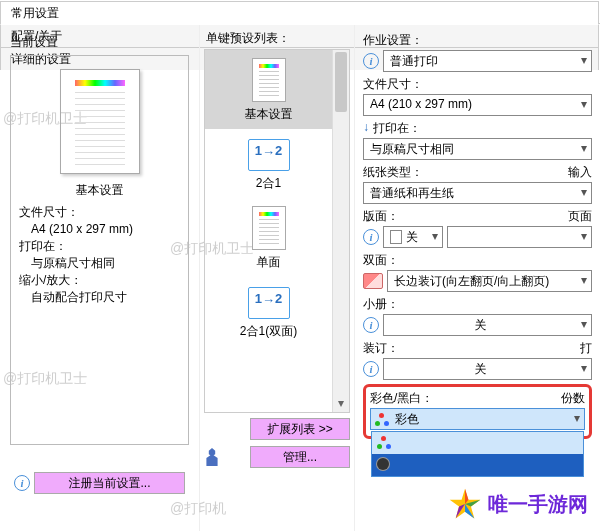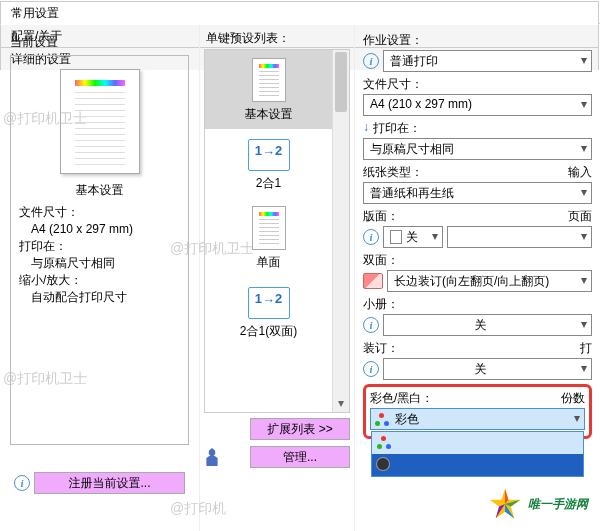--- a/index.html
+++ b/index.html
@@ -53,21 +53,21 @@
   .rgb-dots .g{ background:#2b2; left:0; bottom:1px;}
   .rgb-dots .b{ background:#36f; right:0; bottom:1px;}
   .dropdown { position:absolute; left:0; right:0; top:22px; border:1px solid #4a90d9; background:#fff; z-index:5;}
   .dropdown .opt { height:22px; padding:3px 4px 2px 24px; position:relative; cursor:pointer;}
   .dropdown .opt.sel { background:#cfe6fb; }
   .dropdown .opt.hover { background:#1e5fbf; }
   .dropdown .opt.bw::before { content:""; position:absolute; left:5px; top:4px; width:12px; height:12px; border-radius:50%; background:#333; box-shadow: 0 0 0 1px #999;}
   .watermark { position:absolute; color:#cfcfcf; font-size:14px; pointer-events:none; }
   .logo-badge { position:absolute; right:12px; bottom:10px; display:flex; align-items:center; gap:6px; }
   .star { width:34px; height:34px; position:relative; }
-  .bluelabel { color:#15803d; font-weight:bold; font-size:12px;font-style:italic; }
+  .bluelabel { color:#6d28d9; font-weight:bold; font-size:20px; }
 </style>
 </head>
 <body>
 
 <span class="watermark" style="left:3px; top:110px;">@打印机卫士</span>
 <span class="watermark" style="left:170px; top:240px;">@打印机卫士</span>
 <span class="watermark" style="left:3px; top:370px;">@打印机卫士</span>
 <span class="watermark" style="left:170px; top:500px;">@打印机</span>
 
 <div class="tabs">

